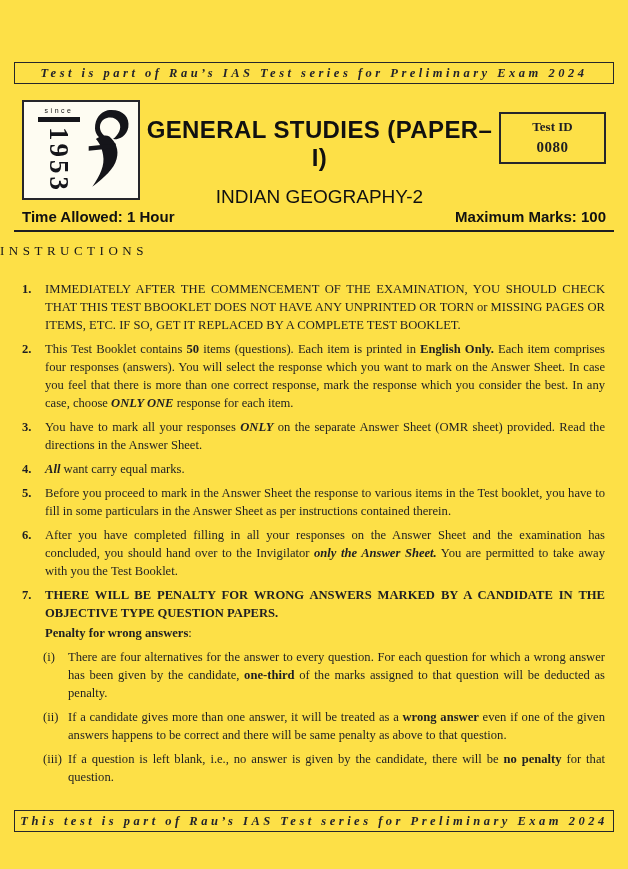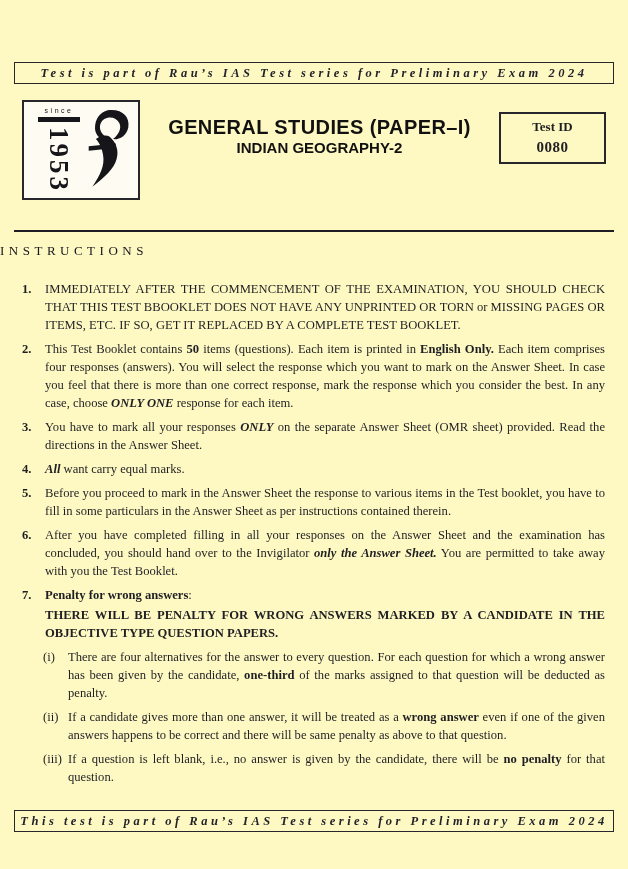--- a/index.html
+++ b/index.html
@@ -1,19 +1,19 @@
 <!DOCTYPE html>
 <html><head>
 <meta charset="utf-8">
 <style>
   html,body{margin:0;padding:0;}
   .page{
     position:relative;
     width:628px;height:869px;
-    background:#fef9c3;
+    background:#fde047;
     color:#1f1f23;
     font-family:"Liberation Serif", serif;
     overflow:hidden;
   }
   
   .banner{
     position:absolute;left:14px;right:14px;height:20px;
     border:1.5px solid #26262b;
     display:flex;align-items:center;justify-content:center;
     font-family:"Liberation Serif", serif;
@@ -48,25 +48,25 @@
     position:absolute;left:34px;top:58px;
     transform:translate(-50%,-50%) rotate(90deg);
     font-family:"Liberation Serif", serif;
     font-weight:bold;font-size:27px;letter-spacing:3px;color:#15151a;
     white-space:nowrap;
   }
   .logo-glyph{position:absolute;right:7px;top:6px;}
   .titles{flex:1;text-align:center;padding-top:16px;}
   .title{
     font-family:"Liberation Sans", sans-serif;
-    font-weight:bold;font-size:20px;letter-spacing:.4px;color:#111;
+    font-weight:bold;font-size:24px;letter-spacing:.4px;color:#111;
   }
   .subtitle{
     font-family:"Liberation Sans", sans-serif;
-    font-weight:bold;font-size:15px;color:#111;
+    font-weight:normal;font-size:19px;margin-top:14px;color:#111;
   }
   .testid-box{
     flex:none;width:103px;height:48px;margin-top:12px;
     border:2px solid #26262b;text-align:center;
   }
   .testid-label{font-weight:bold;font-size:13px;margin-top:5px;}
   .testid-value{font-weight:bold;font-size:15px;margin-top:4px;letter-spacing:.5px;}
   
   .meta-row{
     position:absolute;top:208px;left:22px;right:22px;
@@ -123,20 +123,24 @@
     <div class="titles">
       <div class="title">GENERAL STUDIES (PAPER–I)</div>
       <div class="subtitle">INDIAN GEOGRAPHY-2</div>
     </div>
     <div class="testid-box">
       <div class="testid-label">Test ID</div>
       <div class="testid-value">0080</div>
     </div>
   </div>
 
+  <div class="meta-row">
+    <span>Time Allowed: 1 Hour</span>
+    <span>Maximum Marks: 100</span>
+  </div>
   <div class="rule"></div>
 
   <div class="instructions-heading">INSTRUCTIONS</div>
 
   <div class="instructions-list">
       <div class="irow">
         <span class="marker">1.</span>
         <div class="ibody">
           <p><span>IMMEDIATELY AFTER THE COMMENCEMENT OF THE EXAMINATION, YOU SHOULD CHECK THAT THIS TEST BBOOKLET DOES NOT HAVE ANY UNPRINTED OR TORN or MISSING PAGES OR ITEMS, ETC. IF SO, GET IT REPLACED BY A COMPLETE TEST BOOKLET.</span></p>
         </div>
@@ -167,22 +171,22 @@
       </div>
       <div class="irow">
         <span class="marker">6.</span>
         <div class="ibody">
           <p><span>After you have completed filling in all your responses on the Answer Sheet and the examination has concluded, you should hand over to the Invigilator </span><span class="bolditalic">only the Answer Sheet.</span><span> You are permitted to take away with you the Test Booklet.</span></p>
         </div>
       </div>
       <div class="irow">
         <span class="marker">7.</span>
         <div class="ibody">
+          <p><span class="bold">THERE WILL BE PENALTY FOR WRONG ANSWERS MARKED BY A CANDIDATE IN THE OBJECTIVE TYPE QUESTION PAPERS.</span></p>
           <p><span class="bold">Penalty for wrong answers</span><span>:</span></p>
-          <p><span class="bold">THERE WILL BE PENALTY FOR WRONG ANSWERS MARKED BY A CANDIDATE IN THE OBJECTIVE TYPE QUESTION PAPERS.</span></p>
         </div>
       </div>
       <div class="irow sub">
         <span class="marker">(i)</span>
         <div class="ibody">
           <p><span>There are four alternatives for the answer to every question. For each question for which a wrong answer has been given by the candidate, </span><span class="bold">one-third</span><span> of the marks assigned to that question will be deducted as penalty.</span></p>
         </div>
       </div>
       <div class="irow sub">
         <span class="marker">(ii)</span>

